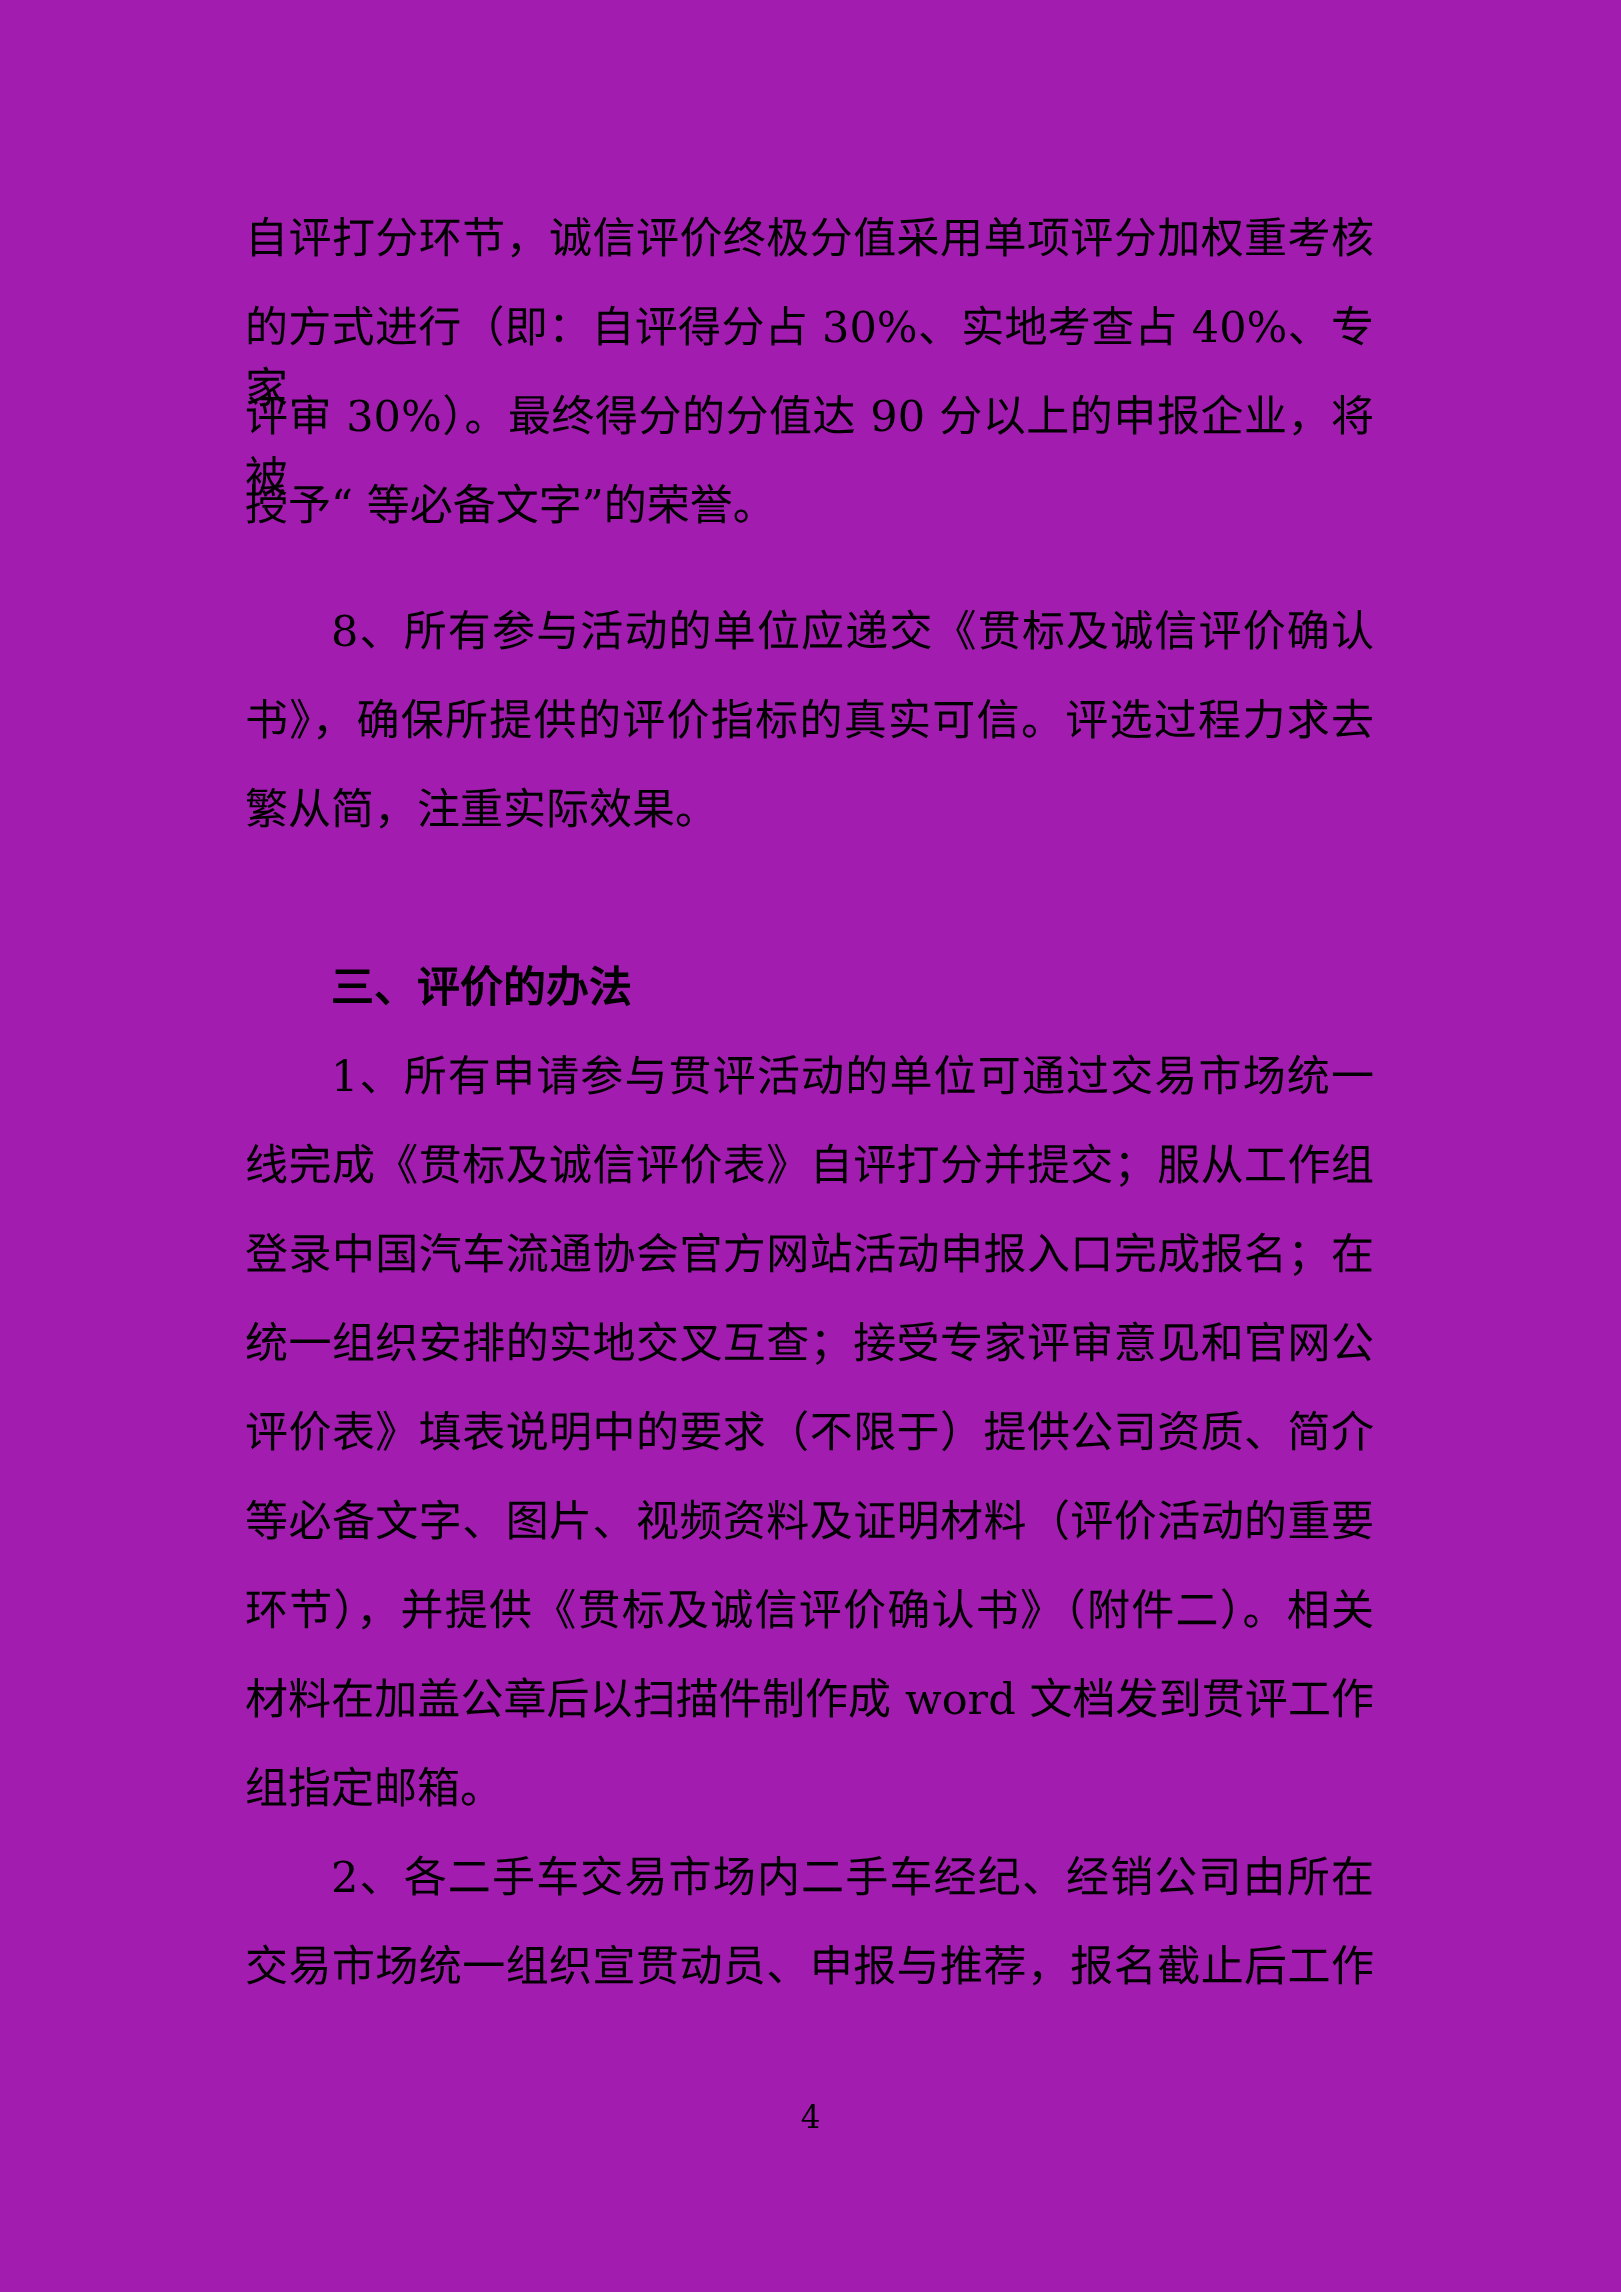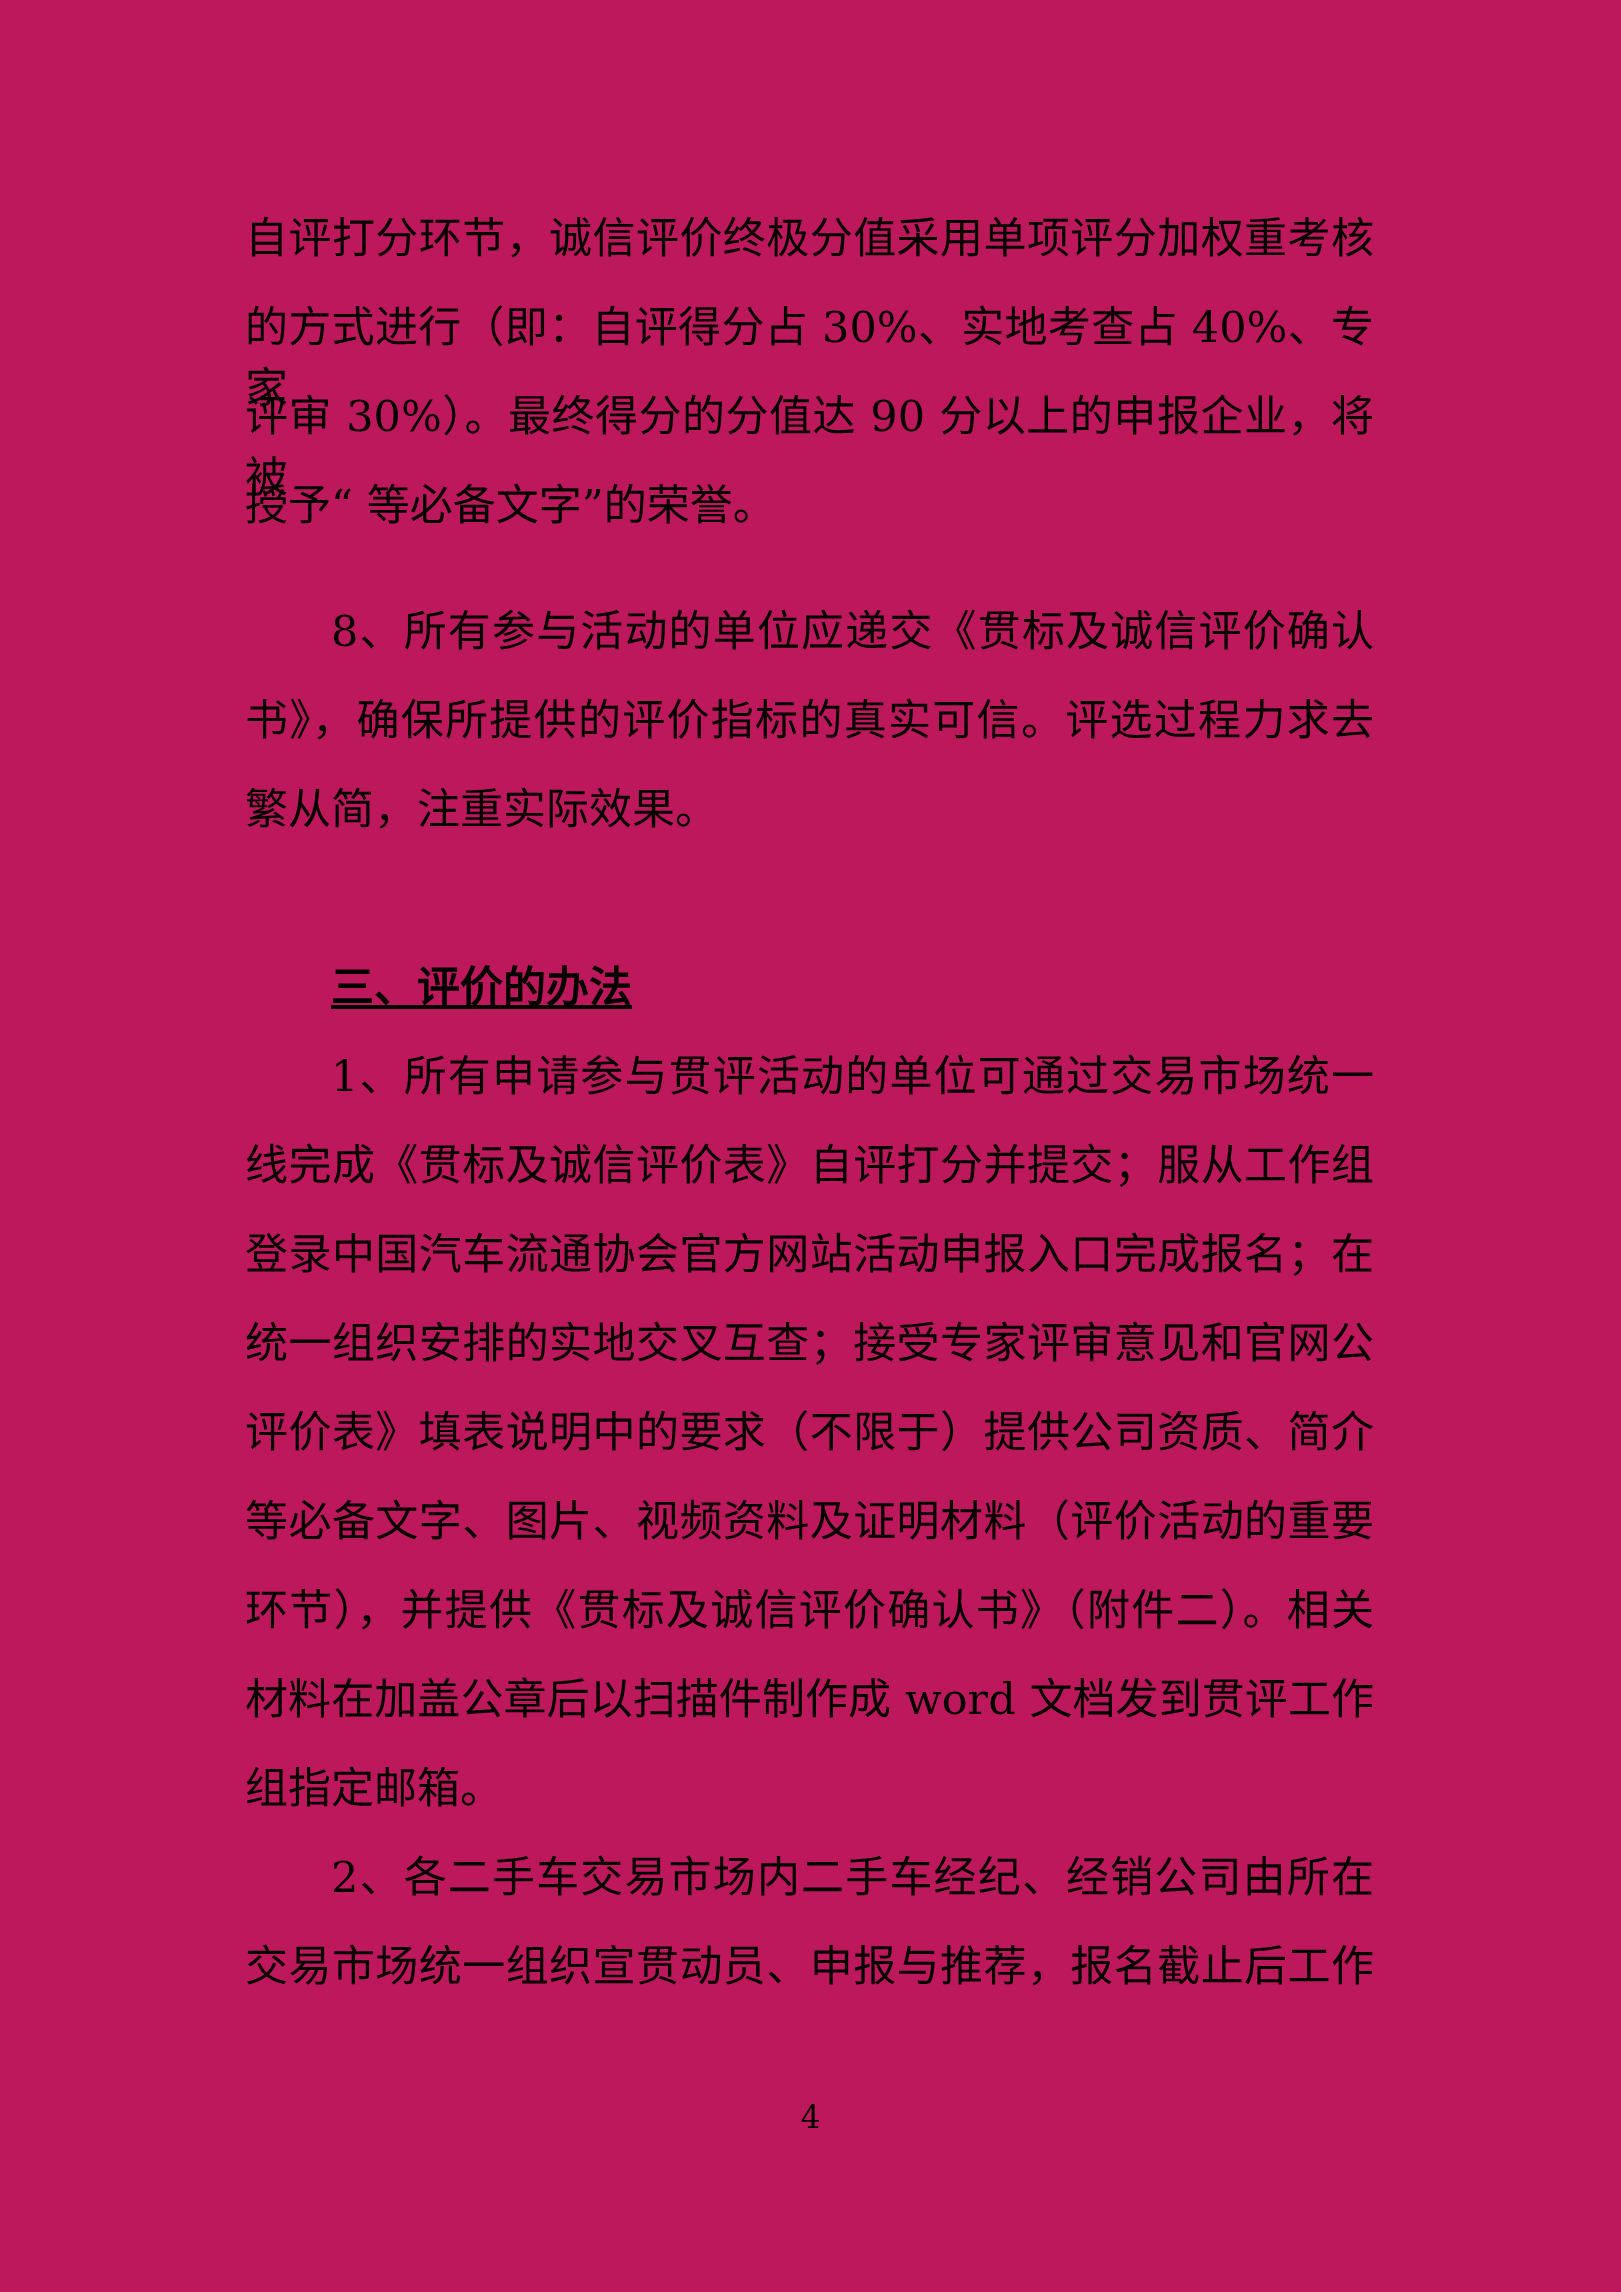--- a/index.html
+++ b/index.html
@@ -4,21 +4,21 @@
 <style>
   html, body {
     margin: 0;
     padding: 0;
     background: #ffffff;
   }
   .page {
     position: relative;
     width: 1621px;
     height: 2293px;
-    background: #be185d;
+    background: #a21caf;
     color: #000000;
     font-family: "DejaVu Serif", "Liberation Serif", serif;
     overflow: hidden;
   }
   .content {
     position: absolute;
     left: 245px;
     top: 208px;
     width: 1129px;
     font-size: 43px;
@@ -32,21 +32,21 @@
     text-align: left;
   }
   
   .fill {
     white-space: normal;
     text-align: justify;
     text-align-last: justify;
     text-justify: inter-character;
   }
   .indent { text-indent: 86px; }
-  .heading { font-weight: bold; text-decoration: underline; }
+  .heading { font-weight: bold; }
   .p-space { margin-top: 37px; }
   .blank-line { height: 89px; }
   .page-number {
     position: absolute;
     top: 2098px;
     left: 0;
     width: 100%;
     text-align: center;
     font-size: 31px;
     line-height: 39px;

